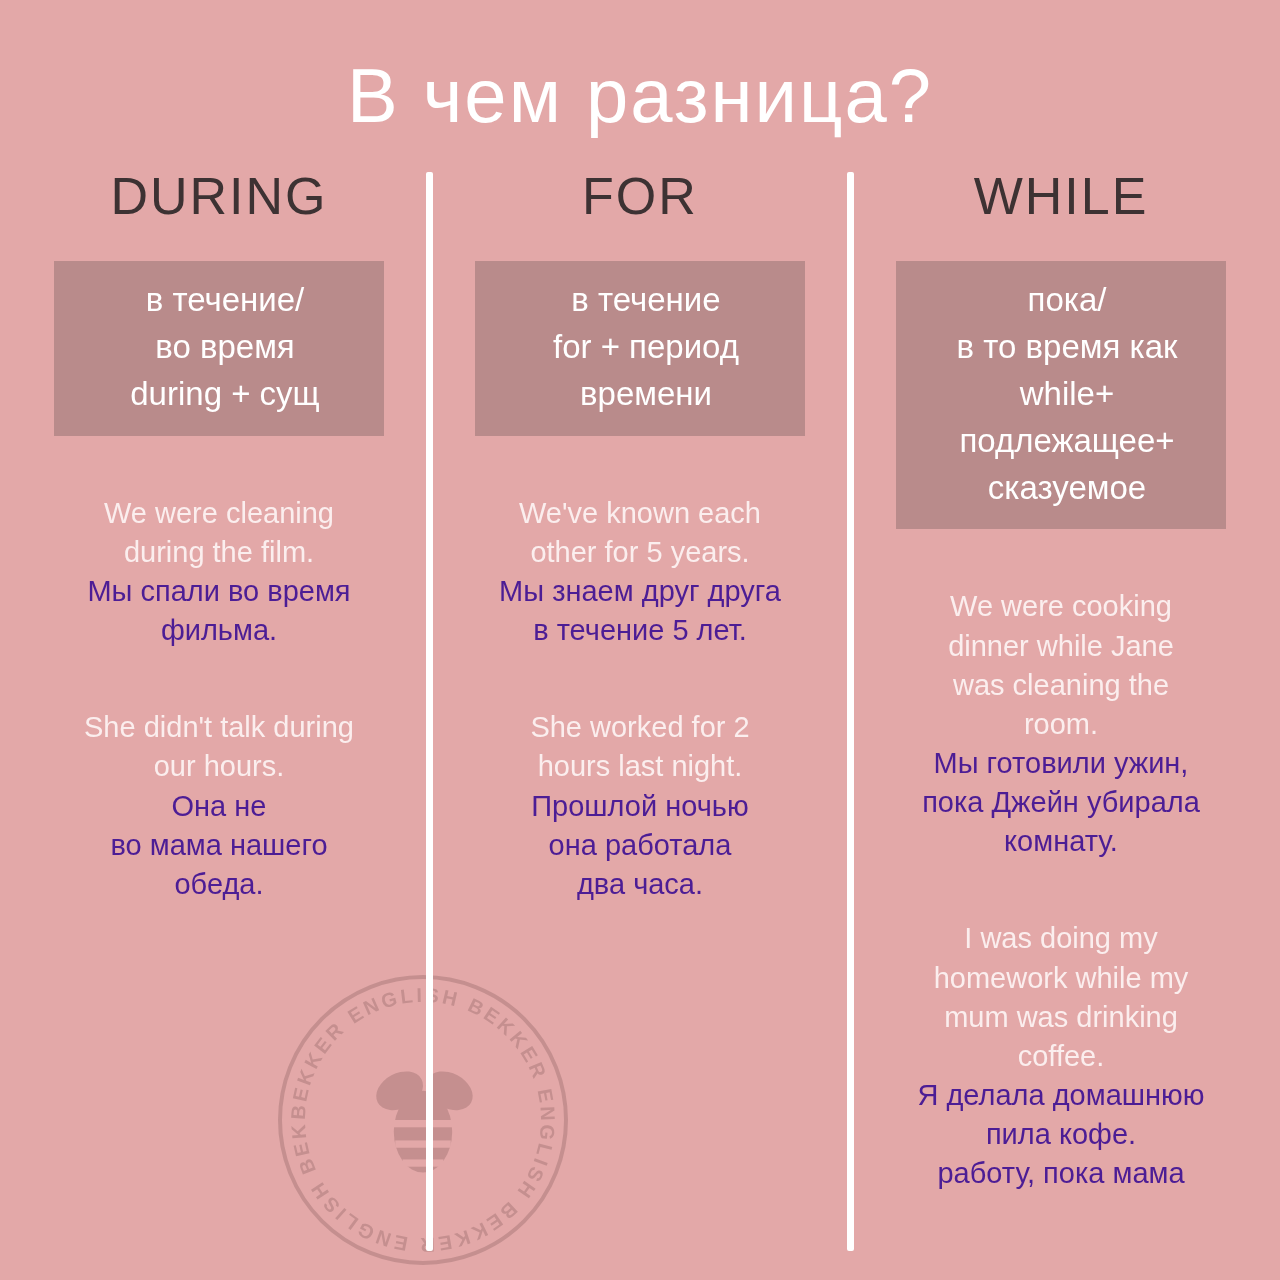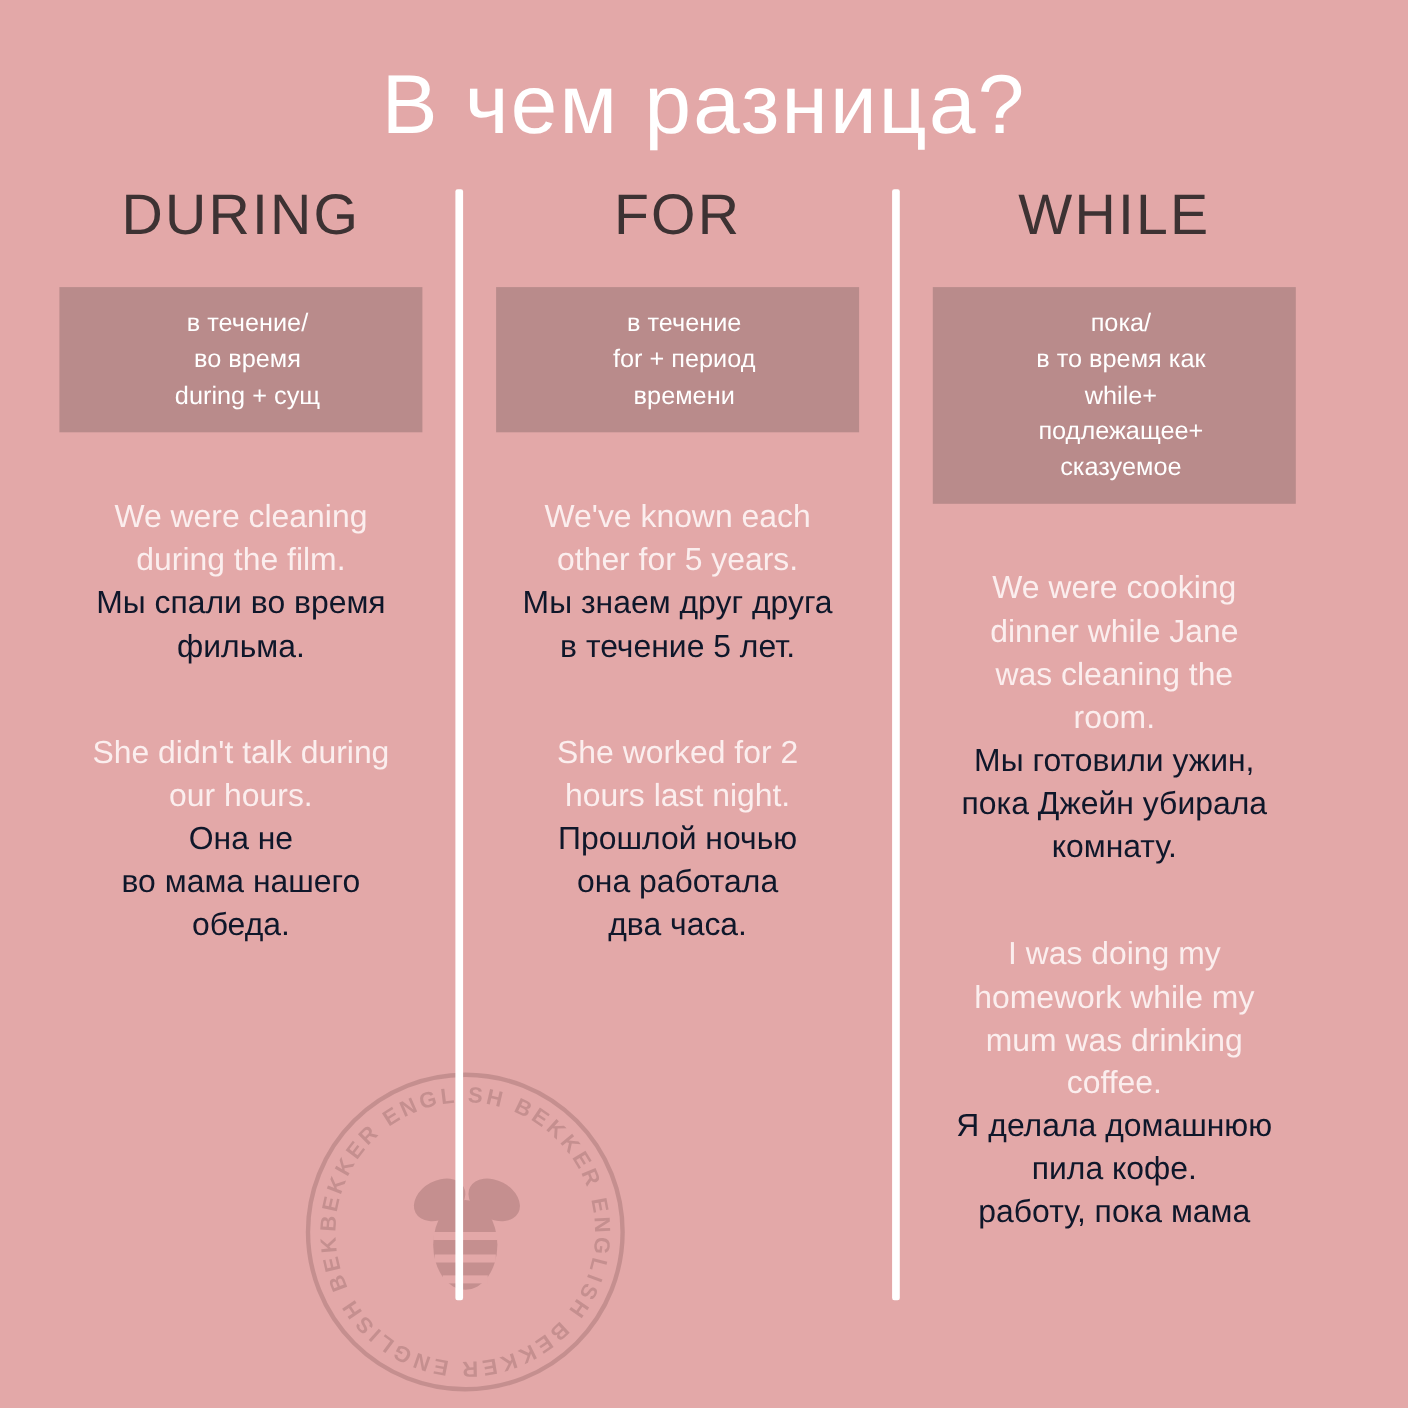--- a/index.html
+++ b/index.html
@@ -27,21 +27,21 @@
     font-size: 76px;
     font-weight: normal;
     letter-spacing: 2px;
     line-height: 1.0;
     margin: 18px 0 34px 0;
   }
   .columns {
     display: flex;
     flex-direction: row;
     align-items: flex-start;
-    justify-content: flex-start;
+    justify-content: space-between;
     position: relative;
     z-index: 2;
   }
   .col {
     width: 390px;
     box-sizing: border-box;
     padding: 0 10px;
     position: relative;
   }
   .col-sep {
@@ -58,41 +58,41 @@
     font-size: 52px;
     font-weight: 500;
     letter-spacing: 2px;
     line-height: 1.1;
     margin-bottom: 36px;
   }
   .def-box {
     background: #b98b8b;
     color: #ffffff;
     text-align: center;
-    font-size: 23px;
+    font-size: 33px;
     line-height: 1.42;
     padding: 16px 8px 18px 20px;
     margin: 0 auto;
     width: 330px;
     box-sizing: border-box;
   }
   .examples {
     margin-top: 58px;
   }
   .example {
     text-align: center;
     margin-bottom: 58px;
   }
   .ex-en {
     color: #fbeeee;
     font-size: 29px;
     line-height: 1.35;
   }
   .ex-ru {
-    color: #0f172a;
+    color: #4c1d95;
     font-size: 29px;
     line-height: 1.35;
   }
   
   .watermark {
     position: absolute;
     left: 278px;
     top: 975px;
     width: 300px;
     height: 300px;

